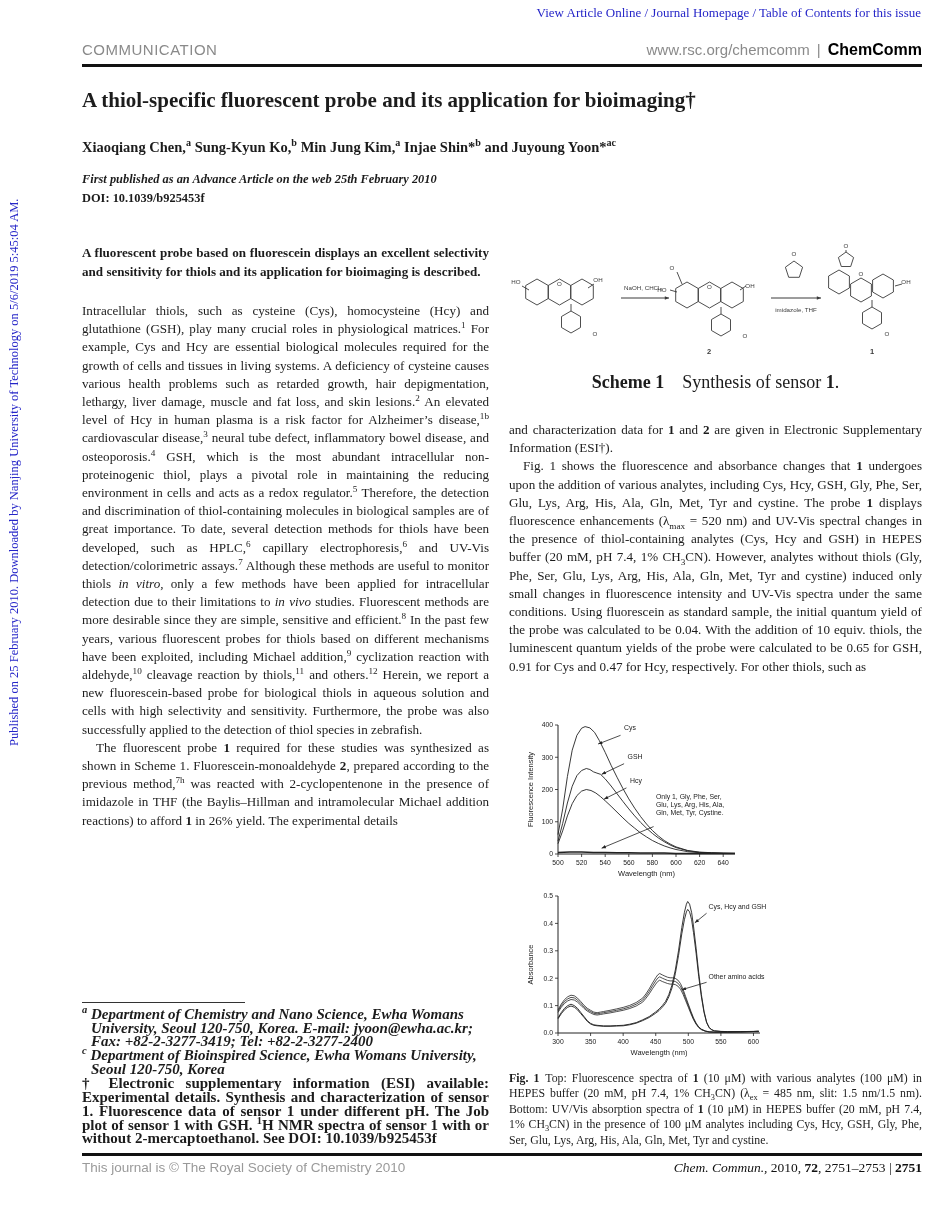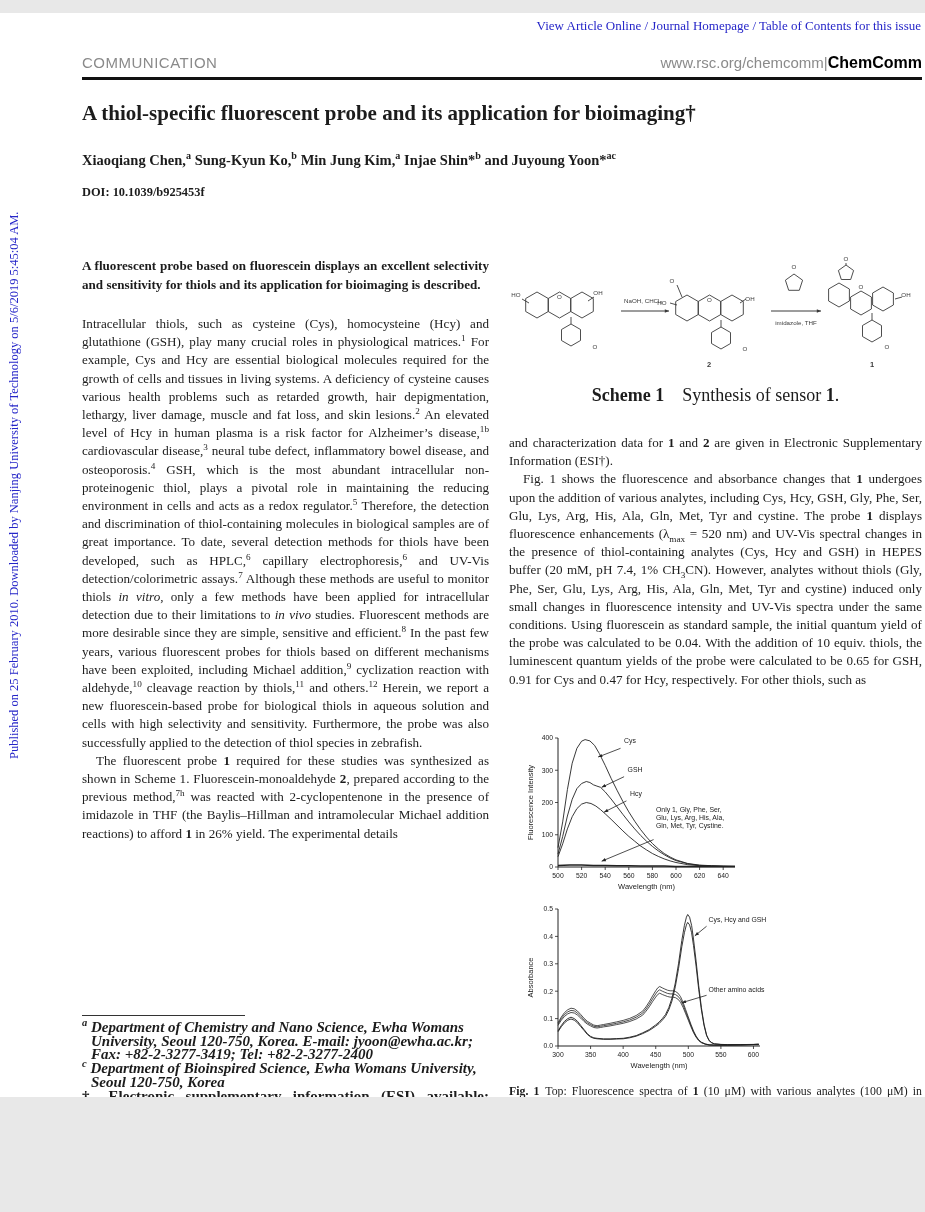--- a/index.html
+++ b/index.html
@@ -1,23 +1,23 @@
 <!DOCTYPE html>
 <html><head>
 <meta charset="utf-8">
 <style>
   html,body{margin:0;padding:0;background:#e8e8e8;}
-  .page{position:relative;width:925px;height:1084px;background:#ffffff;margin:13px auto;
+  .page{position:relative;width:925px;height:1212px;background:#ffffff;margin:0 auto;
         font-family:"Liberation Serif","DejaVu Serif",serif;color:#1c1c1c;overflow:hidden;}
   .abs{position:absolute;}
   .blue-link{top:5px;right:4px;font-size:13px;color:#2525c8;font-family:"Liberation Serif",serif;}
   .header-row{top:41px;left:82px;width:840px;display:flex;justify-content:space-between;align-items:baseline;
               font-family:"Liberation Sans","DejaVu Sans",sans-serif;}
   .section-label{font-size:15px;color:#8a8a8a;letter-spacing:0.5px;}
-  .header-right{display:flex;align-items:baseline;}
+  .header-right{display:flex;align-items:baseline;gap:7px;}
   .journal-url{font-size:15px;color:#8a8a8a;}
   .header-div{font-size:15px;color:#8a8a8a;}
   .brand{font-size:16px;color:#000;font-weight:bold;}
   .rule-top{top:64px;left:82px;width:840px;height:3px;background:#111;}
   .title{top:88px;left:82px;width:840px;font-size:21px;font-weight:bold;}
   .authors{top:139px;left:82px;width:840px;font-size:14.5px;font-weight:bold;}
   .received-block{top:170px;left:82px;width:840px;font-size:12.4px;font-weight:bold;line-height:19px;}
   .ital{font-style:italic;}
   .sidebar{left:7px;top:746px;transform-origin:0 0;transform:rotate(-90deg);white-space:nowrap;
            font-size:12.5px;color:#2525c8;}
@@ -59,20 +59,21 @@
       <span class="brand">ChemComm</span>
     </span>
   </div>
   <div class="abs rule-top"></div>
 
   <div class="abs sidebar">Published on 25 February 2010. Downloaded by Nanjing University of Technology on 5/6/2019 5:45:04 AM.</div>
 
   <div class="abs title">A thiol-specific fluorescent probe and its application for bioimaging†</div>
   <div class="abs authors">Xiaoqiang Chen,<sup>a</sup> Sung-Kyun Ko,<sup>b</sup> Min Jung Kim,<sup>a</sup> Injae Shin*<sup>b</sup> and Juyoung Yoon*<sup>ac</sup></div>
   <div class="abs received-block">
+    <div class="ital">First published as an Advance Article on the web 25th February 2010</div>
     <div>DOI: 10.1039/b925453f</div>
   </div>
 
   <div class="abs col left-col">
     <div class="abstract">A fluorescent probe based on fluorescein displays an excellent selectivity and sensitivity for thiols and its application for bioimaging is described.</div>
     <div class="body-p">Intracellular thiols, such as cysteine (Cys), homocysteine (Hcy) and glutathione (GSH), play many crucial roles in physiological matrices.<sup>1</sup> For example, Cys and Hcy are essential biological molecules required for the growth of cells and tissues in living systems. A deficiency of cysteine causes various health problems such as retarded growth, hair depigmentation, lethargy, liver damage, muscle and fat loss, and skin lesions.<sup>2</sup> An elevated level of Hcy in human plasma is a risk factor for Alzheimer’s disease,<sup>1b</sup> cardiovascular disease,<sup>3</sup> neural tube defect, inflammatory bowel disease, and osteoporosis.<sup>4</sup> GSH, which is the most abundant intracellular non-proteinogenic thiol, plays a pivotal role in maintaining the reducing environment in cells and acts as a redox regulator.<sup>5</sup> Therefore, the detection and discrimination of thiol-containing molecules in biological samples are of great importance. To date, several detection methods for thiols have been developed, such as HPLC,<sup>6</sup> capillary electrophoresis,<sup>6</sup> and UV-Vis detection/colorimetric assays.<sup>7</sup> Although these methods are useful to monitor thiols <i>in vitro</i>, only a few methods have been applied for intracellular detection due to their limitations to <i>in vivo</i> studies. Fluorescent methods are more desirable since they are simple, sensitive and efficient.<sup>8</sup> In the past few years, various fluorescent probes for thiols based on different mechanisms have been exploited, including Michael addition,<sup>9</sup> cyclization reaction with aldehyde,<sup>10</sup> cleavage reaction by thiols,<sup>11</sup> and others.<sup>12</sup> Herein, we report a new fluorescein-based probe for biological thiols in aqueous solution and cells with high selectivity and sensitivity. Furthermore, the probe was also successfully applied to the detection of thiol species in zebrafish.</div>
     <div class="body-p indent">The fluorescent probe <b>1</b> required for these studies was synthesized as shown in Scheme 1. Fluorescein-monoaldehyde <b>2</b>, prepared according to the previous method,<sup>7h</sup> was reacted with 2-cyclopentenone in the presence of imidazole in THF (the Baylis–Hillman and intramolecular Michael addition reactions) to afford <b>1</b> in 26% yield. The experimental details</div>
     <div class="footnotes">
       <div class="fn-rule"></div>
       <div class="fn"><sup>a</sup> Department of Chemistry and Nano Science, Ewha Womans University, Seoul 120-750, Korea. E-mail: jyoon@ewha.ac.kr; Fax: +82-2-3277-3419; Tel: +82-2-3277-2400</div>

